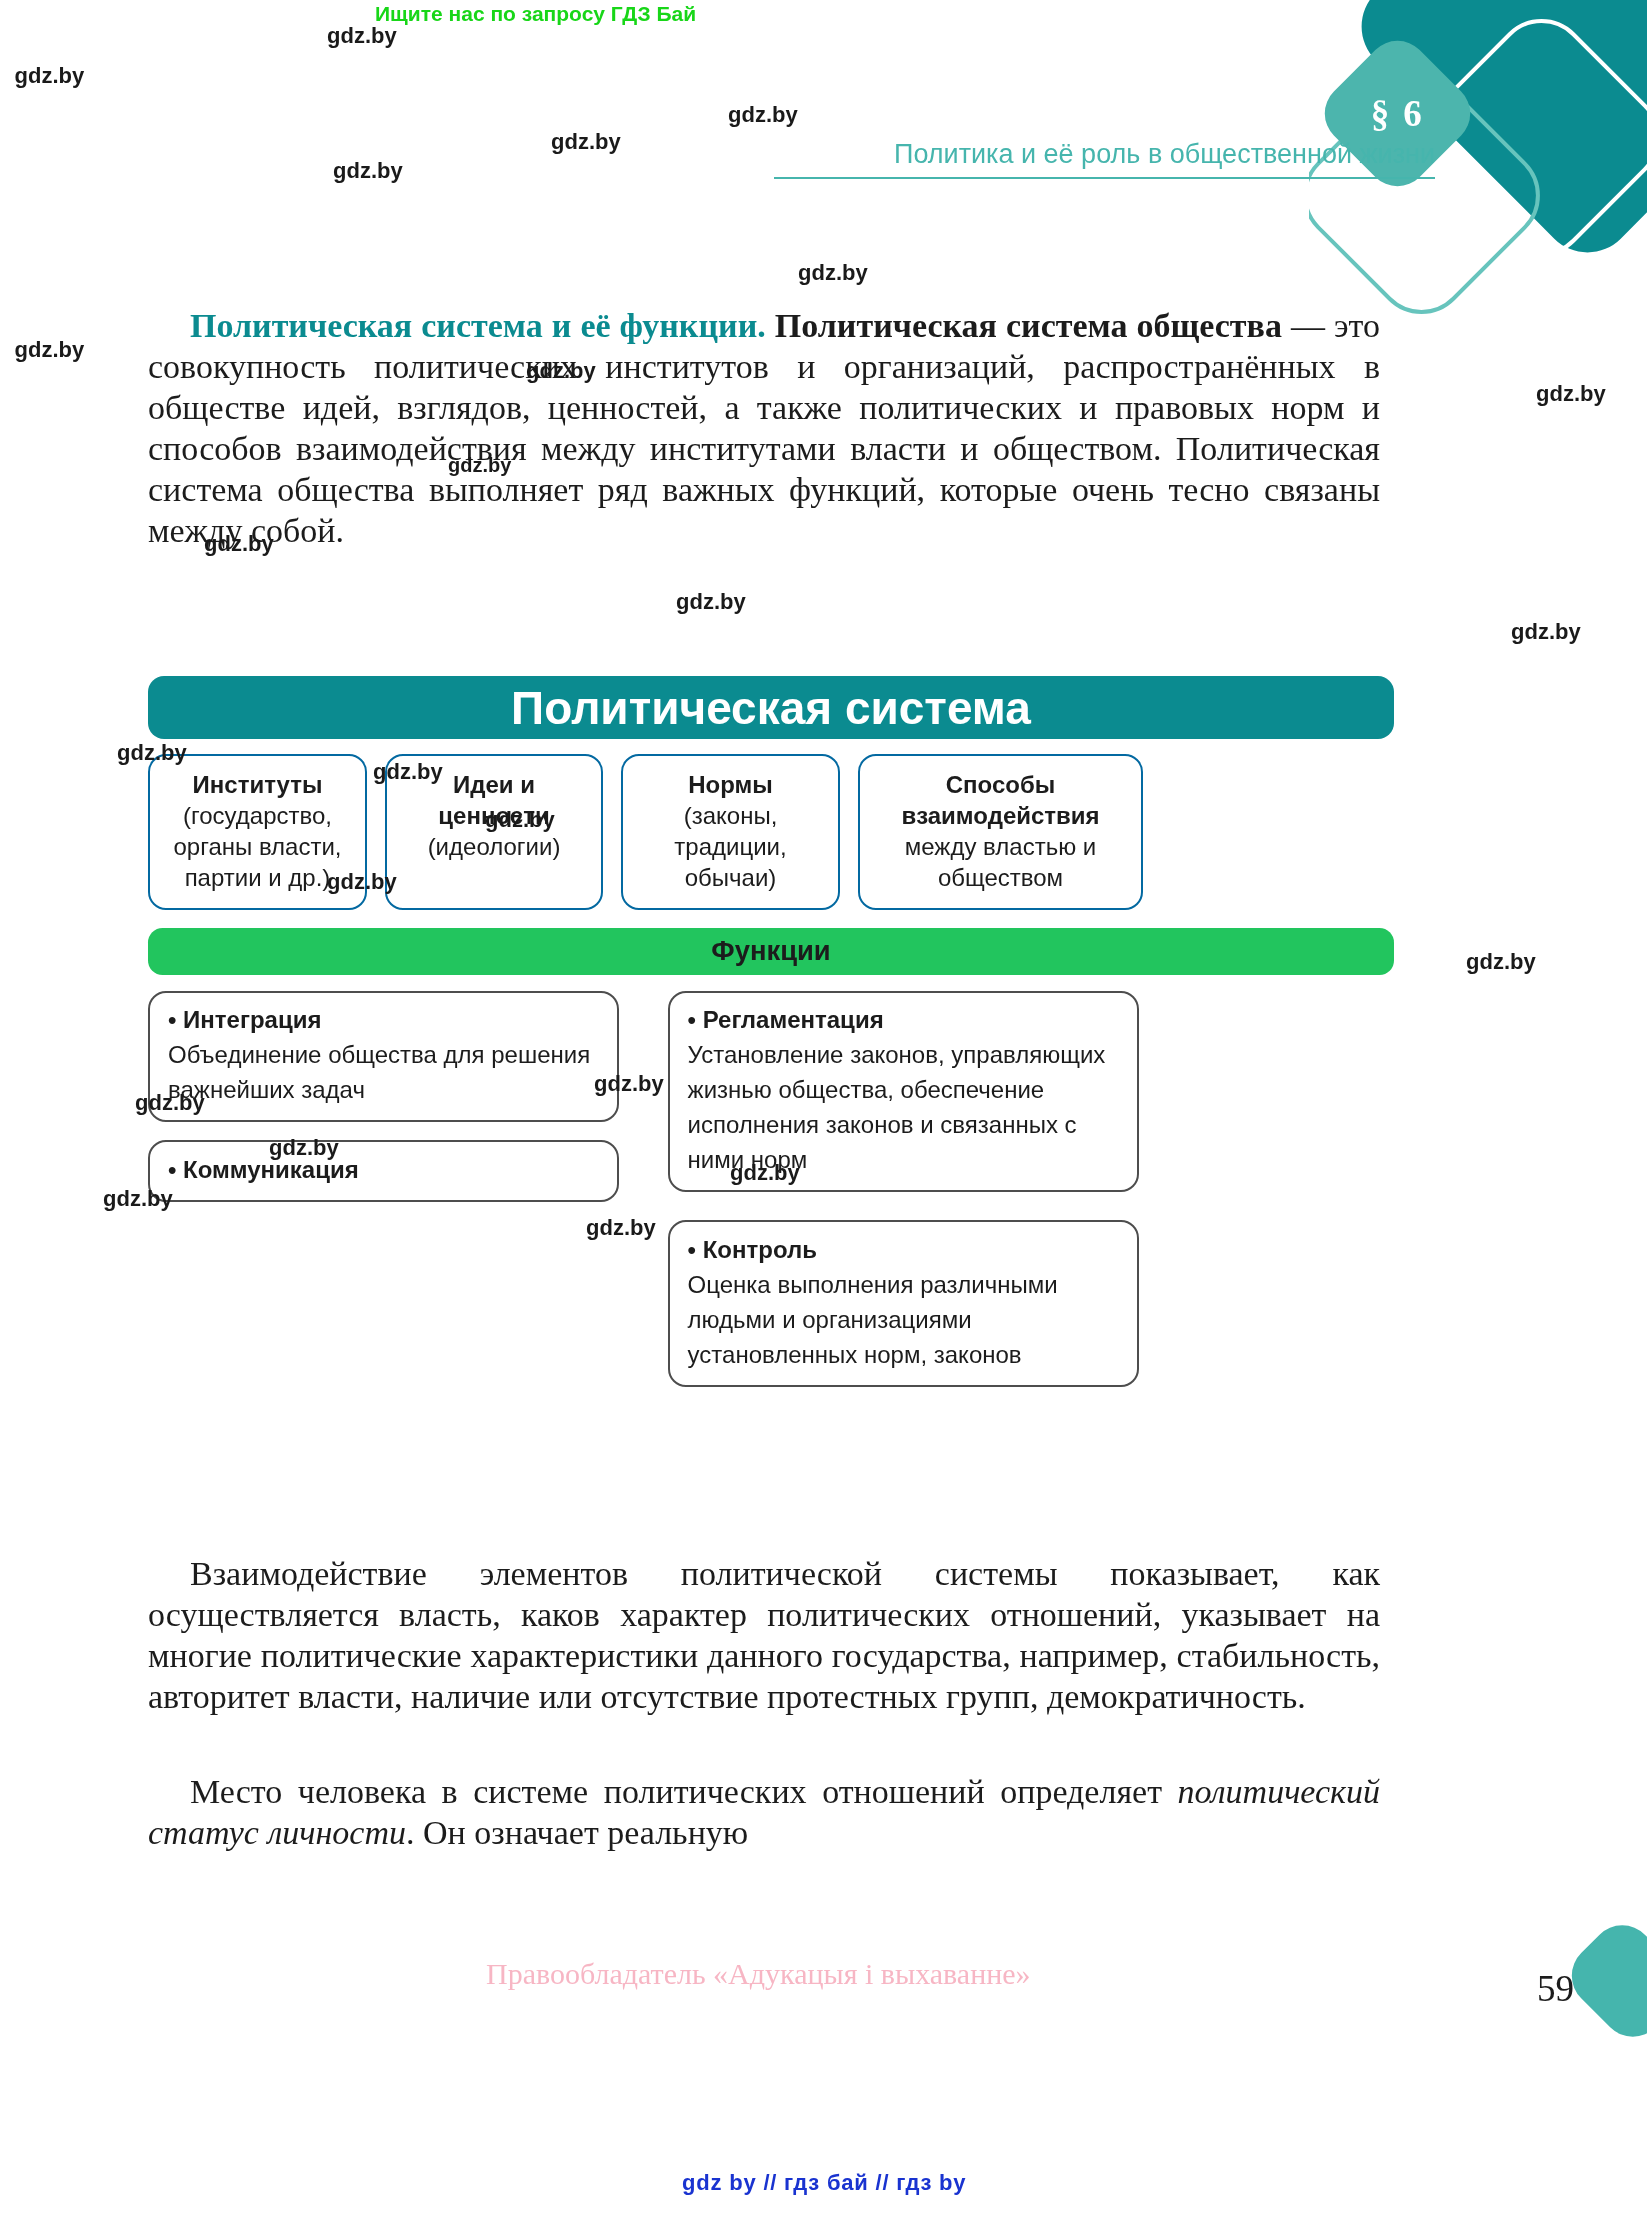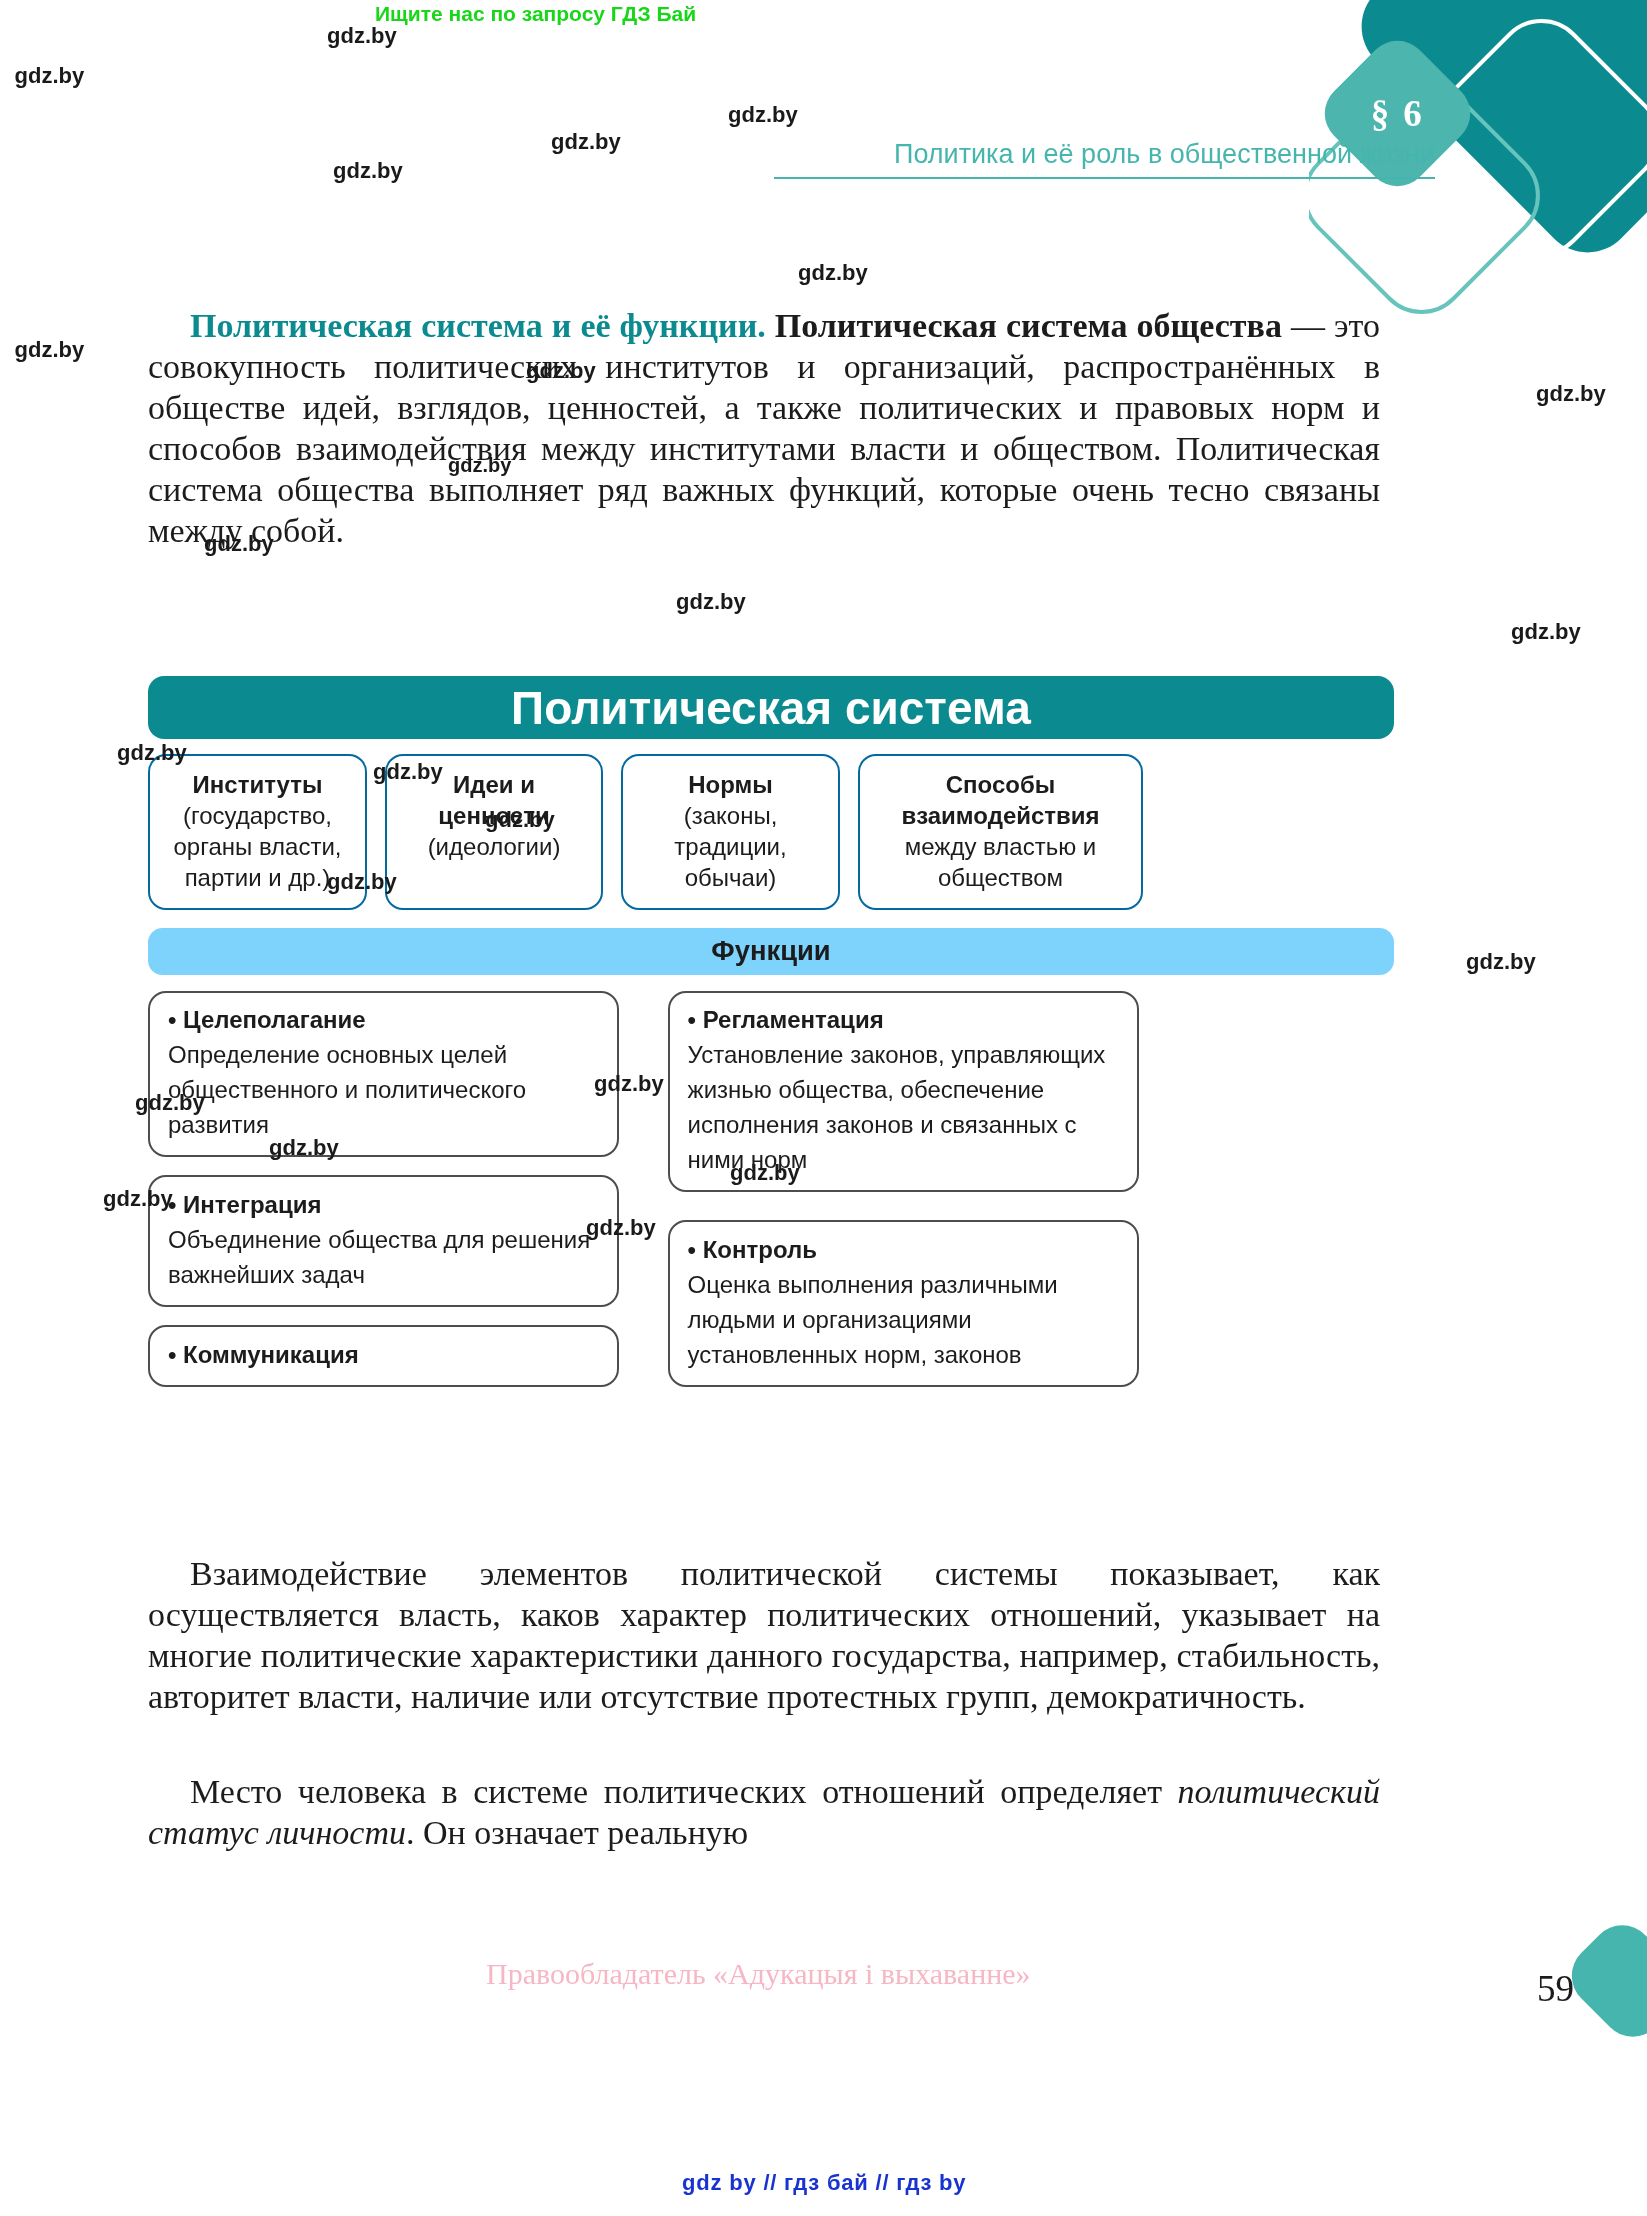--- a/index.html
+++ b/index.html
@@ -220,21 +220,21 @@
   }
   .element-box .eb-sub {
     display: block;
   }
   #eb-0 { width: 219px; }
   #eb-1 { width: 218px; }
   #eb-2 { width: 219px; }
   #eb-3 { width: 285px; }
 
   #functions-band {
-    background: #7dd3fc;
+    background: #22c55e;
     border-radius: 14.5px;
     height: 47px;
     margin-top: 18px;
     display: flex;
     align-items: center;
     justify-content: center;
   }
   #functions-band .band-text {
     color: #1c1c1c;
     font-family: "Liberation Sans", sans-serif;
@@ -351,24 +351,20 @@
     </div>
   </div>
 
   <div id="functions-band">
     <span class="band-text">Функции</span>
   </div>
 
   <div id="functions-grid">
 
     <div class="fn-col" id="fn-col-left">
-      <div class="fn-box" style="margin-bottom:18px;">
-        <span class="fn-title"><span class="fn-bullet">•</span> <span>Целеполагание</span></span>
-        <span class="fn-desc">Определение основных целей общественного и политического развития</span>
-      </div>
       <div class="fn-box" style="margin-bottom:18px;">
         <span class="fn-title"><span class="fn-bullet">•</span> <span>Интеграция</span></span>
         <span class="fn-desc">Объединение общества для решения важнейших задач</span>
       </div>
       <div class="fn-box">
         <span class="fn-title"><span class="fn-bullet">•</span> <span>Коммуникация</span></span>
       </div>
     </div>
 
     <div class="fn-col" id="fn-col-right">

